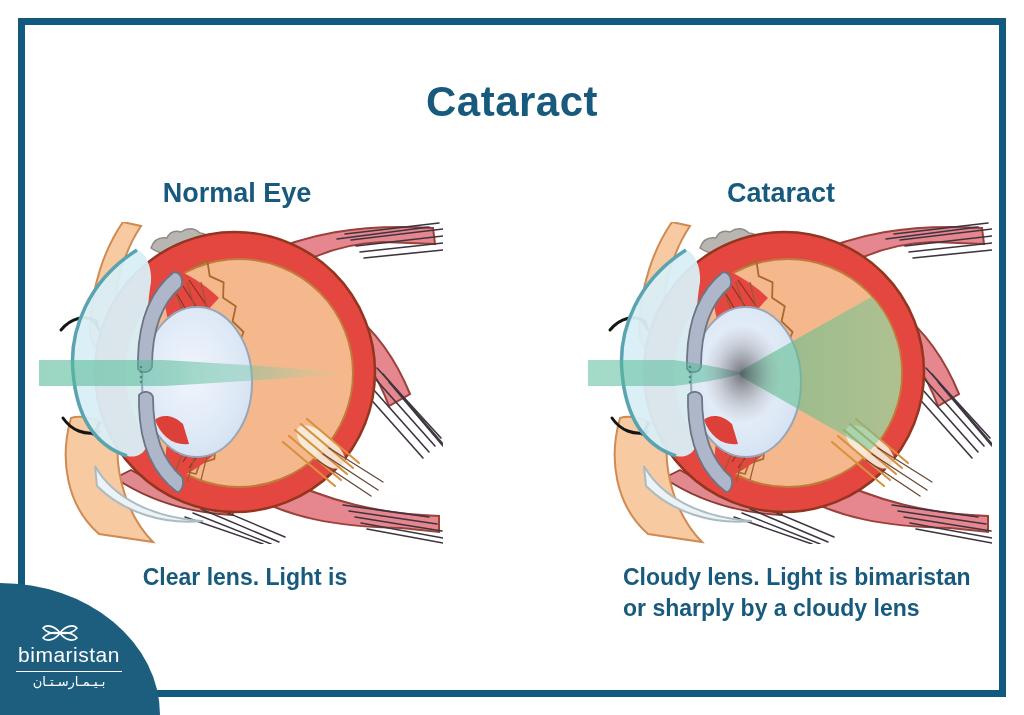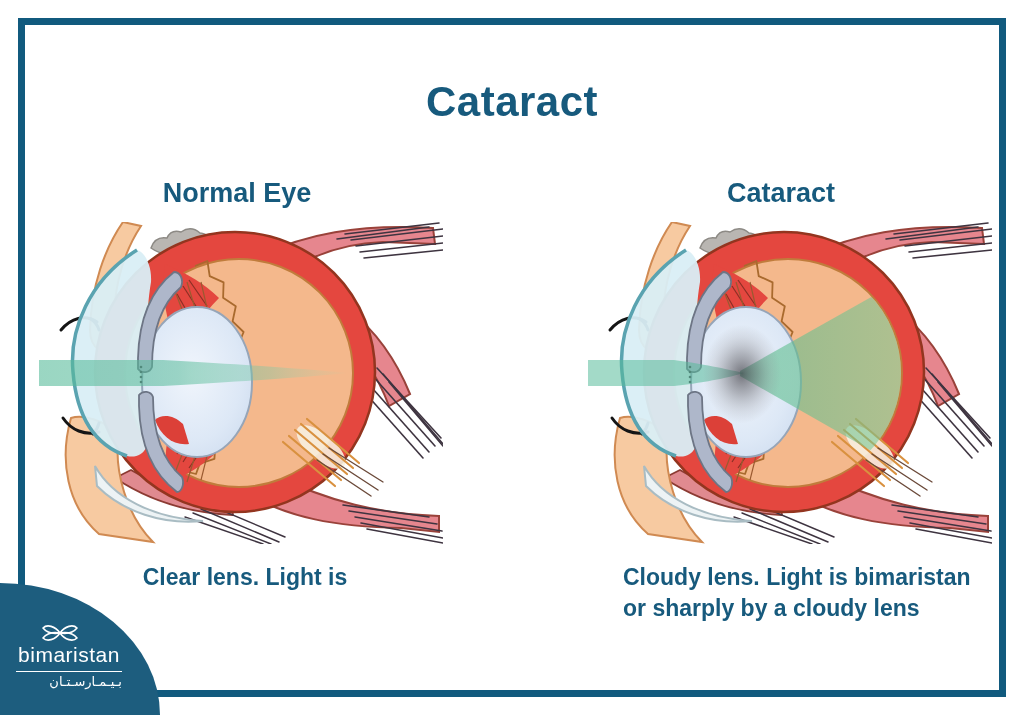--- a/index.html
+++ b/index.html
@@ -34,21 +34,21 @@
     position:absolute;left:0;bottom:0;width:160px;height:132px;
     background:var(--color-logoBg,#1d5d7e);border-top-right-radius:100% 100%;z-index:4;
   }
   .logo-icon{position:absolute;left:42px;top:38px;width:36px;height:24px;}
   .logo-name{
     position:absolute;left:16px;top:60px;width:106px;text-align:center;
     color:#ffffff;font-size:21px;font-weight:400;letter-spacing:0.5px;
   }
   .logo-divider{position:absolute;left:16px;top:88px;width:106px;height:0;border-top:1.5px solid #ffffff;}
   .logo-arabic{
-    position:absolute;left:16px;top:91px;width:106px;
+    position:absolute;left:16px;top:91px;width:106px;text-align:center;
     color:#ffffff;font-size:13px;letter-spacing:1px;direction:rtl;
   }
   .defs-holder{position:absolute;width:0;height:0;overflow:hidden;}
 </style>
 </head>
 <body>
 
 <svg class="defs-holder" aria-hidden="true">
   <defs>
     <linearGradient id="beamFadeN" x1="0" y1="0" x2="1" y2="0">

